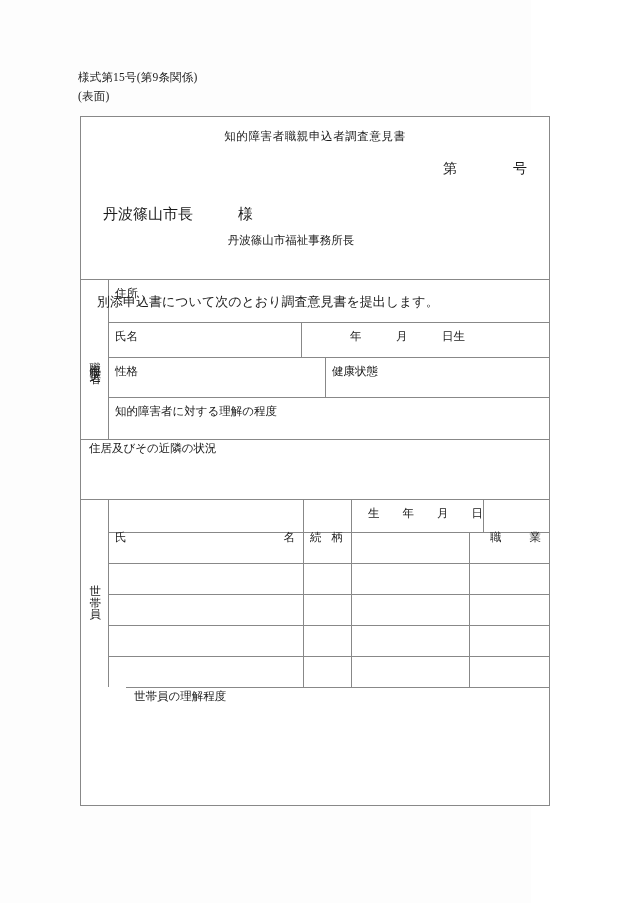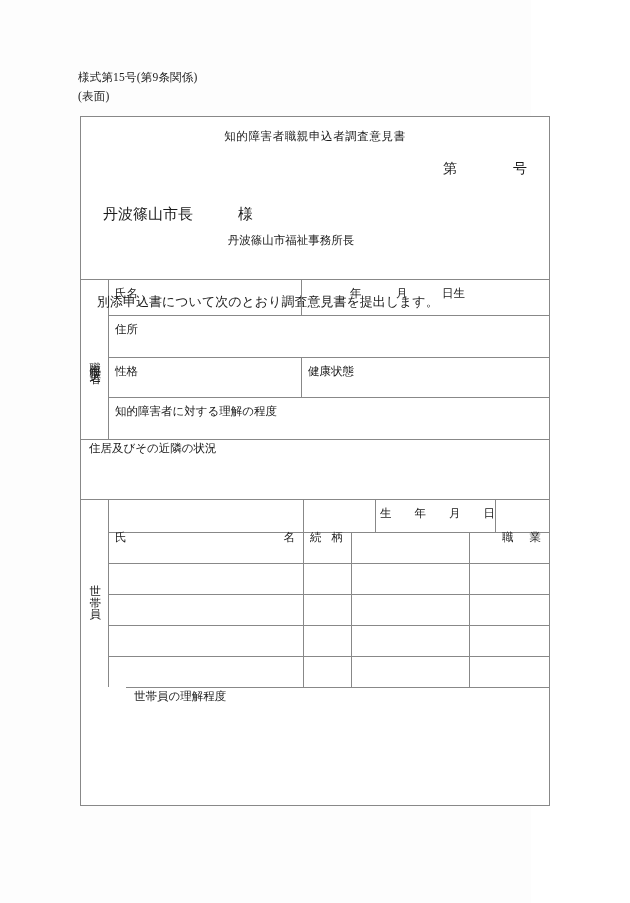--- a/index.html
+++ b/index.html
@@ -152,38 +152,38 @@
 
   
   .c-name   { flex: 0 0 192px; }
   .c-birth  { flex: 1 1 auto; }
   .c-full   { flex: 1 1 auto; }
   .c-char   { flex: 0 0 192px; }
   .c-health { flex: 1 1 auto; }
 
   .h-35 { height: 35px; }
   .h-42 { height: 42px; }
-  .h-40 { height: 40px; }
+  .h-40 { height: 40px; gap: 24px; }
   .h-60 { height: 60px; }
   .h-31 { height: 31px; }
   .h-32 { height: 32px; }
   .h-118 { height: 118px; margin-left: 45px; }
 
   
   .m-name { flex: 0 0 194px; }
   .m-rel  { flex: 0 0 48px; }
   .m-dob  { flex: 0 0 118px; }
   .m-job  { flex: 1 1 auto; }
 
   .sp-head {
     display: flex;
     justify-content: space-between;
     padding-right: 8px;
   }
-  .dob-head { text-align: left; padding-left: 4px; margin-left: 24px; }
+  .dob-head { text-align: left; padding-left: 16px; }
 
   .birth-label { padding-left: 48px; }
 
   .fullrow {
     border-top: 1px solid #888888;
     box-sizing: border-box;
     font-size: 11.5px;
     padding: 1px 0 0 8px;
     white-space: pre;
   }
@@ -207,27 +207,27 @@
       <div class="issuer">丹波篠山市福祉事務所長</div>
       <div class="lead-text">別添申込書について次のとおり調査意見書を提出します。</div>
     </div>
 
     <div class="row">
       <div class="vlabel">
         <span>職親申込者</span>
       </div>
       <div class="stack">
 
+        <div class="row h-42">
+          <div class="cell c-full">住所</div>
+        </div>
+
         <div class="row h-35">
           <div class="cell c-name">氏名</div>
           <div class="cell c-birth birth-label">年　　　月　　　日生</div>
-        </div>
-
-        <div class="row h-42">
-          <div class="cell c-full">住所</div>
         </div>
 
         <div class="row h-40">
           <div class="cell c-char">性格</div>
           <div class="cell c-health">健康状態</div>
         </div>
 
         <div class="row h-42">
           <div class="cell c-full">知的障害者に対する理解の程度</div>
         </div>

